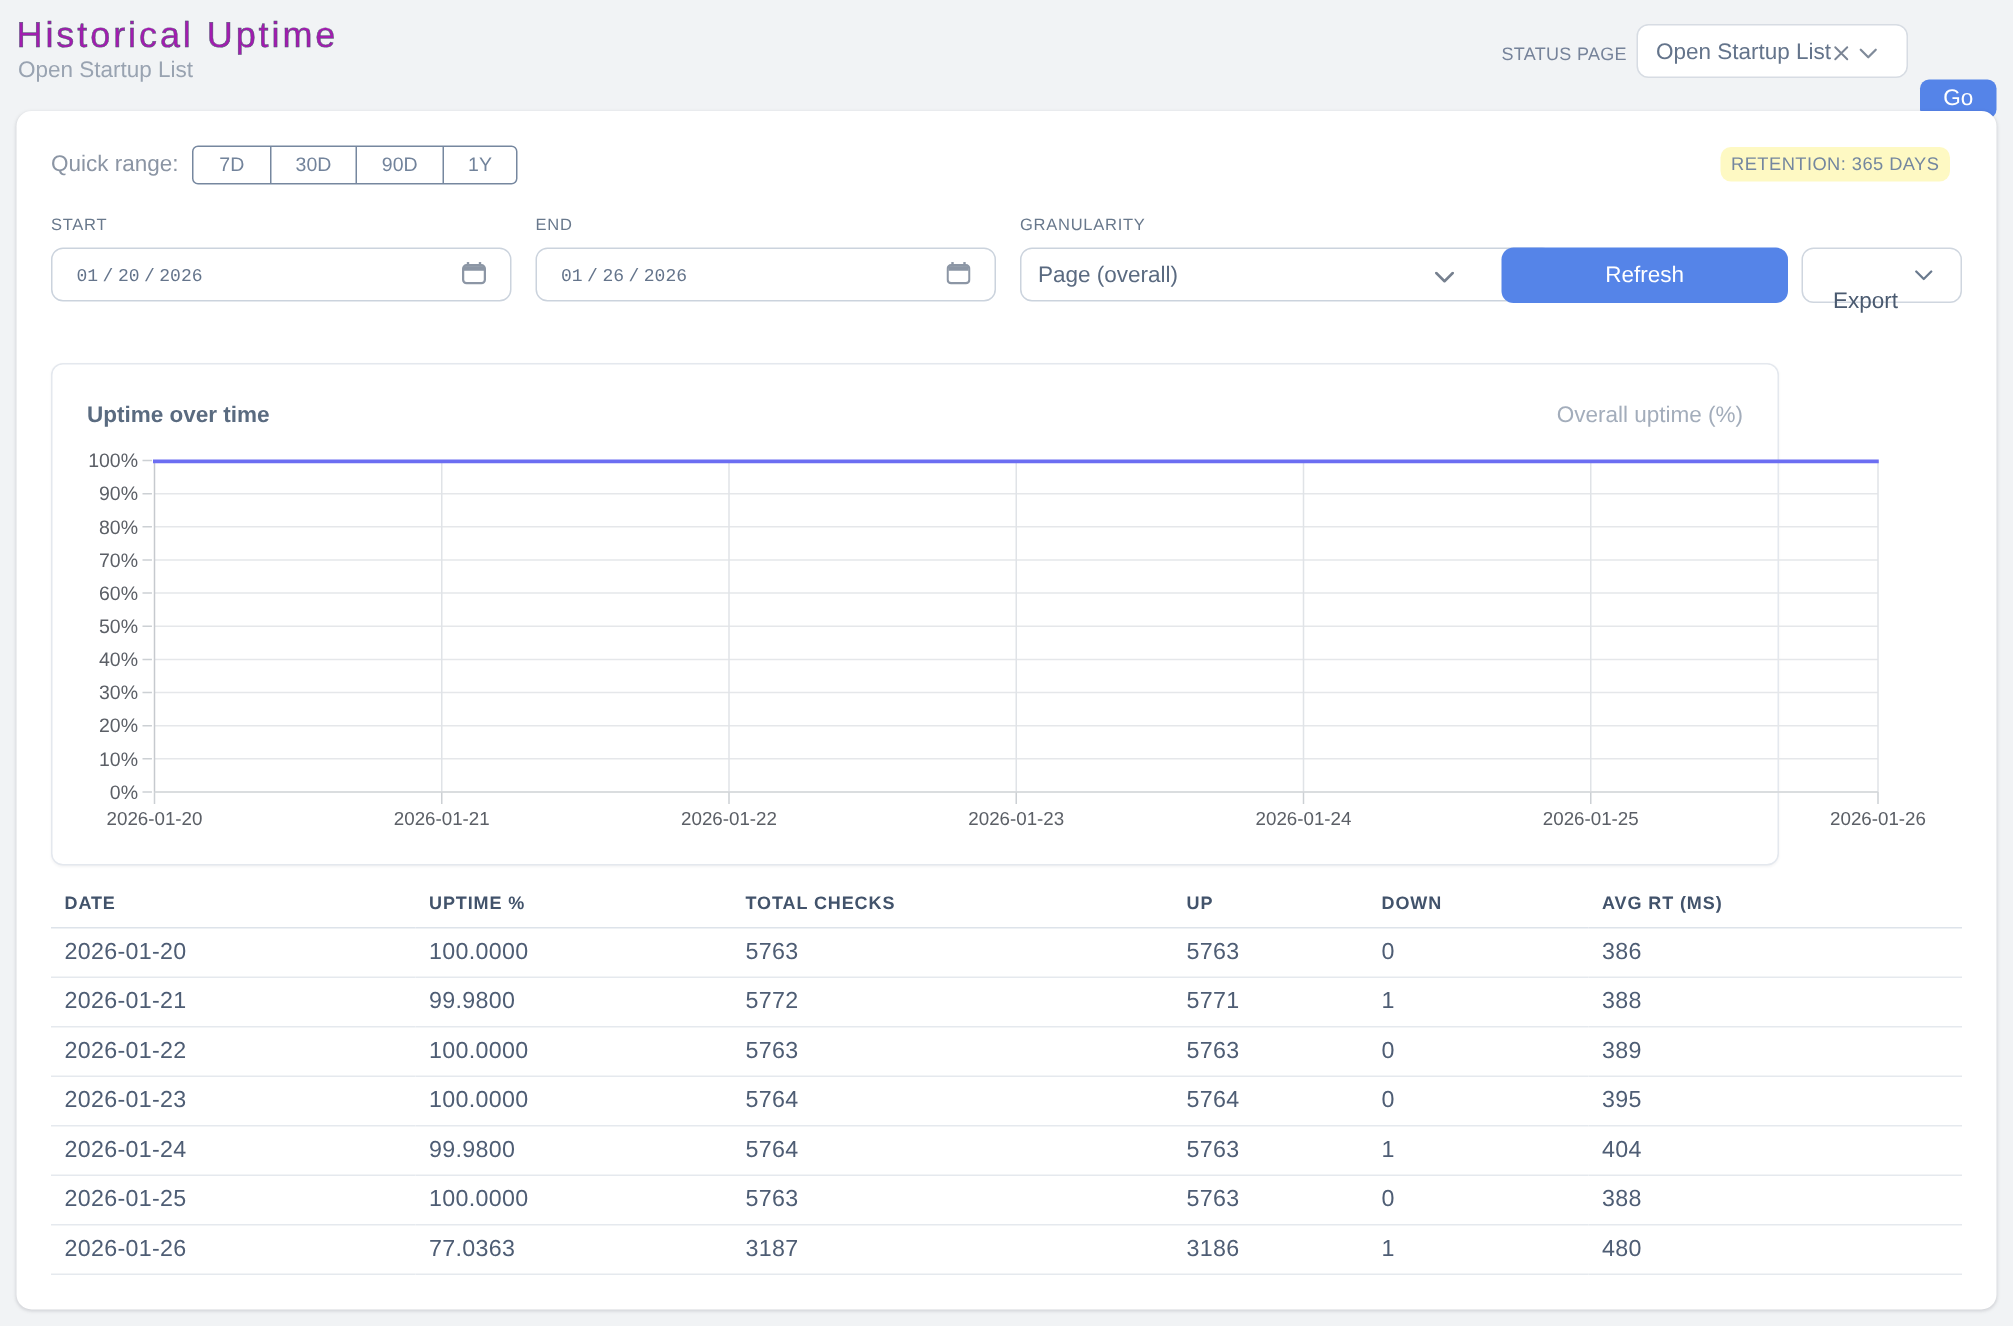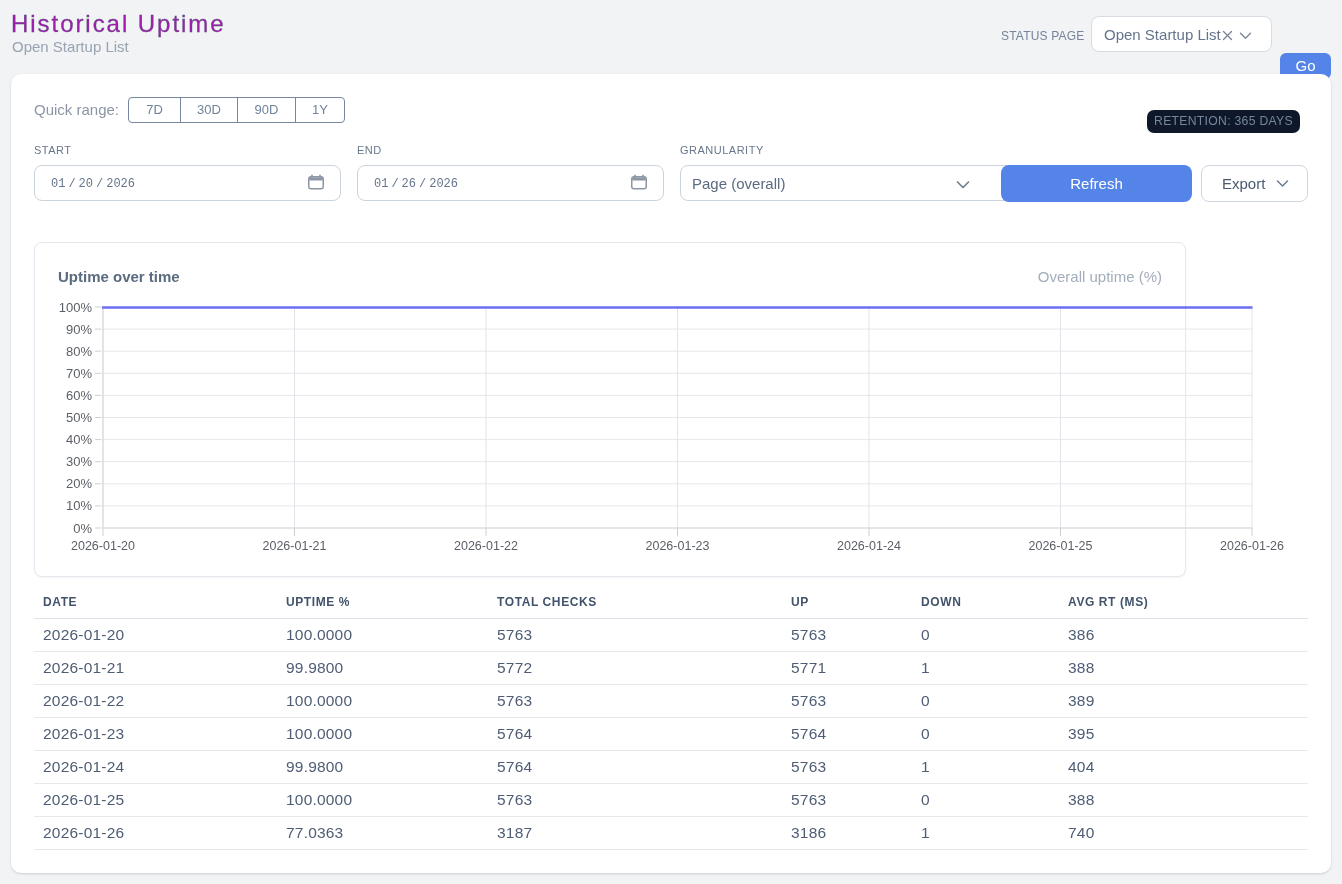--- a/index.html
+++ b/index.html
@@ -15,21 +15,21 @@
   .sp-select .txt { position:absolute; left:12px; top:10px; font-size:15px; color:#64748b; line-height:15px; }
   .go-btn { left:1280px; top:21px; width:51px; height:26px; background:#5584e8; border-radius:6px; color:#fff; font-size:15px; text-align:center; line-height:26px;margin-top:32px; }
 
   
   #card { left:11px; top:74px; width:1320px; height:799px; background:#fff; border-radius:10px; box-shadow:0 1px 3px rgba(16,24,40,.10), 0 1px 2px rgba(16,24,40,.06); }
 
   .qr-label { left:23px; top:28px; font-size:15px; color:#8b95a4; line-height:15px; }
   .qr-group { left:117px; top:23px; height:26px; display:flex; border:1px solid #76879f; border-radius:4px; overflow:hidden; background:#fff; }
   .qr-group > div { font-size:13px; color:#72839b; line-height:24px; text-align:center; border-left:1px solid #76879f; }
   .qr-group > div:first-child { border-left:none; }
-  .retention { left:1136px; top:24px; width:153px; height:23px; background:#0f172a; border-radius:7px; font-size:12.2px; font-weight:400; letter-spacing:0.3px; color:#74879f; text-align:center; line-height:23px;margin-top:12px; }
+  .retention { left:1136px; top:24px; width:153px; height:23px; background:#fef9c3; border-radius:7px; font-size:12.2px; font-weight:400; letter-spacing:0.3px; color:#74879f; text-align:center; line-height:23px; }
 
   .f-label { font-size:11px; color:#68788c; letter-spacing:0.5px; top:71px; line-height:11px; }
   .f-box { top:91px; height:36px; border:1px solid #cbd3dd; border-radius:8px; background:#fff; width:307px; }
   .f-box .dtxt { position:absolute; left:16px; top:10px; font-size:12px; color:#64748b; line-height:16px;font-family:Liberation Mono, monospace; }
   .f-box svg.cal { position:absolute; left:273px; top:8px; }
   select.f-input { position:absolute; top:91px; height:36px; border:1px solid #cbd3dd; border-radius:8px; background:#fff; font-family:"Liberation Sans", sans-serif; font-size:15px; color:#5a6a80; padding:0 0 0 11px; width:356px; appearance:none; -webkit-appearance:none; }
   .chev { pointer-events:none; }
   .btn-refresh { left:990px; top:91px; width:191px; height:37px; background:#5584e8; border-radius:8px; color:#fff; font-size:15px; text-align:center; line-height:37px; }
   .btn-export { left:1190px; top:91px; width:107px; height:37px; background:#fff; border:1px solid #cfd6df; border-radius:8px; color:#4a5a70; font-size:15px; }
 
@@ -92,21 +92,21 @@
         <rect x="1.3" y="3.4" width="13.4" height="3.1" fill="#8c96a5"></rect>
       </svg>
     </div>
 
     <select class="abs f-input" style="left:669px"><option>Page (overall)</option></select>
     <svg class="abs chev" style="left:945px; top:107px" width="14" height="8" viewBox="0 0 14 8">
         <path d="M1.5 1l5.5 5.5L12.5 1" fill="none" stroke="#76808f" stroke-width="1.7" stroke-linecap="round" stroke-linejoin="round"></path>
       </svg>
     <div class="abs btn-refresh">Refresh</div>
     <div class="abs btn-export">
-        <span style="position:absolute;left:20px;top:10px;line-height:15px">Export</span>
+        <span style="position:absolute;left:20px;top:27px;line-height:15px">Export</span>
       <svg style="position:absolute;left:74px;top:14px" width="13" height="8" viewBox="0 0 13 8">
           <path d="M1.5 1l5 5 5-5" fill="none" stroke="#6a7a8e" stroke-width="1.5" stroke-linecap="round" stroke-linejoin="round"></path>
         </svg>
     </div>
 
     <div class="abs" id="chartcard">
       <div class="abs c-title">Uptime over time</div>
       <div class="abs c-right">Overall uptime (%)</div>
       <svg class="abs" style="left:0; top:50px" width="1274" height="285" viewBox="0 0 1274 285">
         <g stroke="#e5e7ea" stroke-width="1">
@@ -245,17 +245,17 @@
           <td>5763</td>
           <td>0</td>
           <td>388</td>
         </tr>
     <tr>
           <td>2026-01-26</td>
           <td>77.0363</td>
           <td>3187</td>
           <td>3186</td>
           <td>1</td>
-          <td>740</td>
+          <td>480</td>
         </tr>
   </tbody>
     </table>
 </div>
 
 </body></html>

